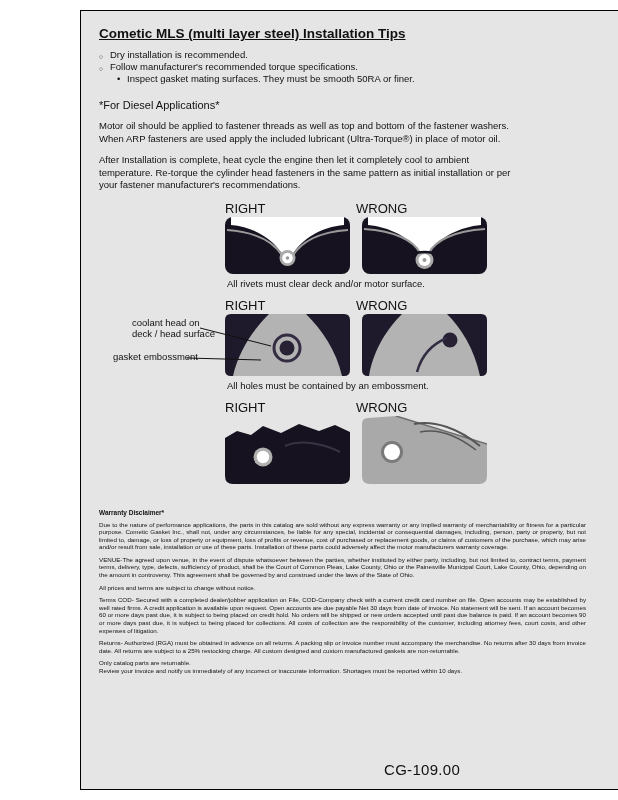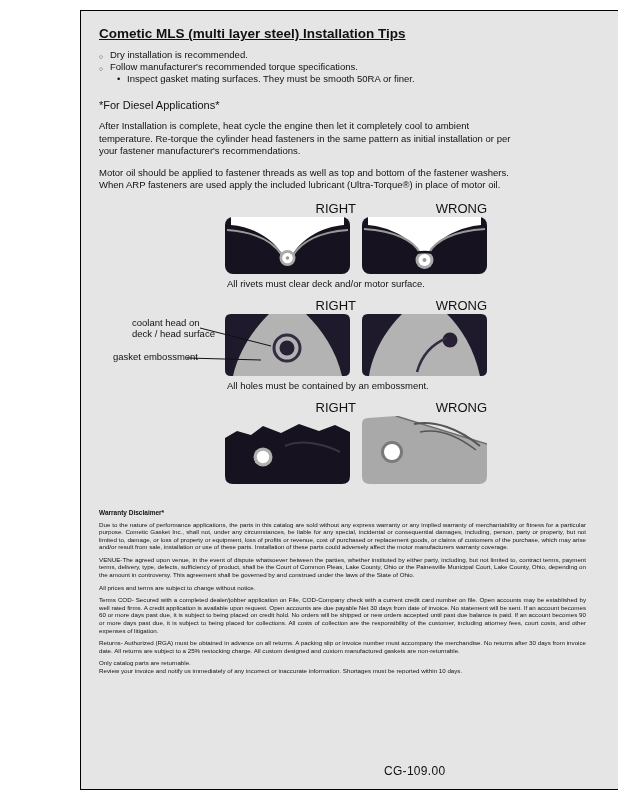--- a/index.html
+++ b/index.html
@@ -31,54 +31,54 @@
   .b1::before { content: "○"; position: absolute; left: 0; top: 2px; font-size: 6.5px; }
   .b2 { margin-left: 17px; }
   .b2::before { content: "•"; position: absolute; left: 1px; top: 0; font-size: 9.5px; }
 
   .diesel-heading { font-size: 11px; font-weight: normal; margin: 14px 0 0 2px; }
   .body-para { width: 420px; font-size: 9.5px; line-height: 12.5px; margin: 9px 0 0 2px; }
   .note { font-size: 9.5px; margin: 11px 0 0 2px; }
 
   .diag { margin: 9px 0 0 128px; width: 262px; position: relative; }
   .diag-labels { display: flex; font-size: 13px; }
-  .diag-labels span { flex: 1; text-align: right; }
+  .diag-labels span { flex: 1; text-align: left; }
   .diag-images { display: flex; gap: 12px; margin-top: 1px; }
   .diag-images svg { display: block; }
   .caption { font-size: 9.5px; margin: 4px 0 0 2px; }
   .caption.narrow { max-width: 215px; line-height: 12px; }
 
   .coolant-label { position: absolute; left: -93px; top: 19px; font-size: 9.5px; line-height: 11px; }
   .emboss-label  { position: absolute; left: -112px; top: 53px; font-size: 9.5px; }
   .arrows { position: absolute; left: -40px; top: 12px; width: 120px; height: 62px; overflow: visible; }
 
   .disclaimer { margin: 25px 0 0 2px; width: 487px; }
   .d-head { font-size: 6.5px; font-weight: bold; margin: 0; }
   .d-para { font-size: 6.2px; line-height: 7.6px; margin: 5px 0 0 0; text-align: justify; }
   .d-para.tight { margin-top: 0; }
 
-  .footer-code { position: absolute; left: 303px; bottom: 11px; font-size: 12px; letter-spacing: 0.3px; }
+  .footer-code { position: absolute; left: 303px; bottom: 11px; font-size: 15px; letter-spacing: 0.3px; }
 </style>
 </head>
 <body>
 
 <div class="page">
   <div class="content">
 
     <h1 class="title">Cometic MLS (multi layer steel) Installation Tips</h1>
 
     <ul class="bullets">
       <li class="b1">Dry installation is recommended.</li>
       <li class="b1">Follow manufacturer's recommended torque specifications.</li>
       <li class="b2">Inspect gasket mating surfaces.  They must be smooth 50RA or finer.</li>
     </ul>
 
     <h2 class="diesel-heading">*For Diesel Applications*</h2>
+    <p class="body-para">Motor oil should be applied to fastener threads as well as top and bottom of the fastener washers. When ARP fasteners are used apply the included lubricant (Ultra-Torque®) in place of motor oil.</p>
     <p class="body-para">After Installation is complete, heat cycle the engine then let it completely cool to ambient temperature. Re-torque the cylinder head fasteners in the same pattern as initial installation or per your fastener manufacturer's recommendations.</p>
-    <p class="body-para">Motor oil should be applied to fastener threads as well as top and bottom of the fastener washers. When ARP fasteners are used apply the included lubricant (Ultra-Torque®) in place of motor oil.</p>
 
     <div class="diag">
       <div class="diag-labels">
         <span>RIGHT</span>
         <span>WRONG</span>
       </div>
       <div class="diag-images">
         <svg width="125" height="57" viewBox="0 0 125 57">
           <rect x="0" y="0" width="125" height="57" rx="8" fill="#17121f"></rect>
           <path d="M6,0 L119,0 L119,8 C96,10 76,22 66,40 L59,40 C49,22 29,10 6,8 Z" fill="#ffffff"></path>

